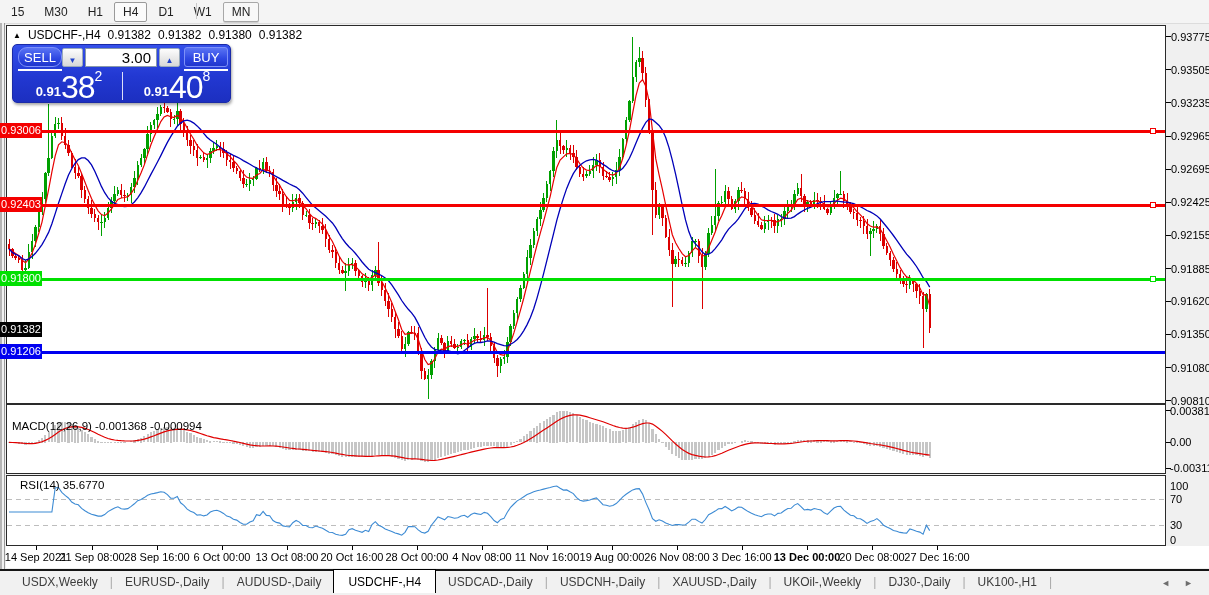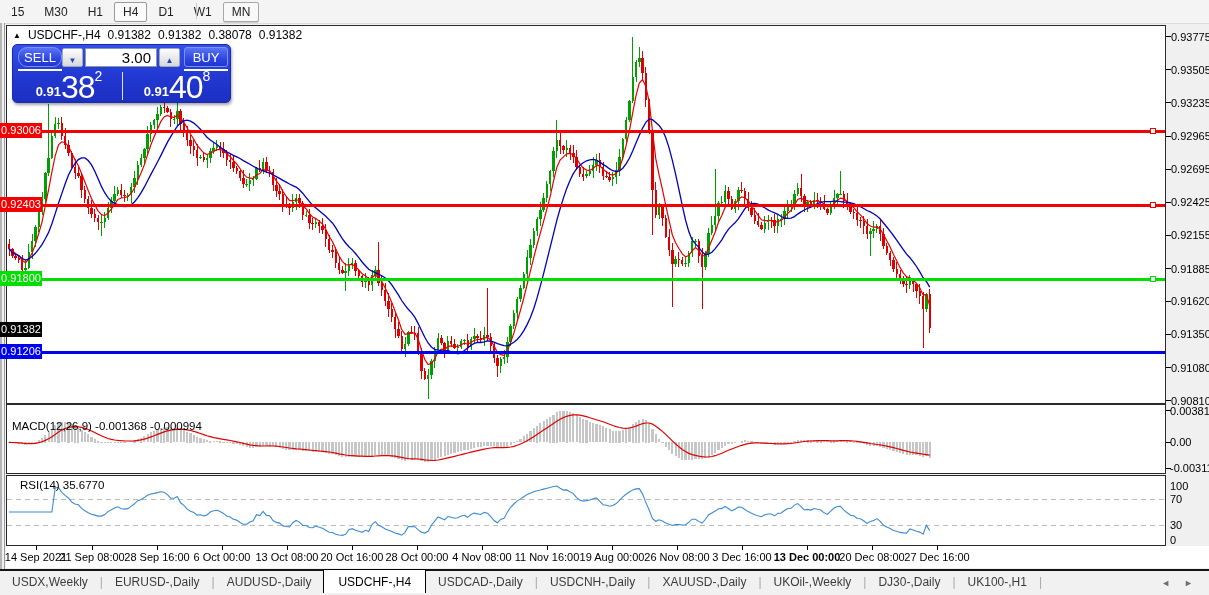--- a/index.html
+++ b/index.html
@@ -56,21 +56,21 @@
   .tp-bid,.tp-ask{position:absolute;top:25px;width:104px;height:32px;display:flex;align-items:flex-end;justify-content:center;color:#fff;}
   .tp-bid{left:4px;}
   .tp-ask{left:112px;}
   .tp-small{font-size:13px;font-weight:bold;margin-bottom:3px;}
   .tp-big{font-size:32px;line-height:30px;letter-spacing:-1px;}
   .tp-sup{font-size:14px;align-self:flex-start;margin-top:-2px;}
   .tp-divider{position:absolute;left:109px;top:27px;width:1px;height:28px;background:rgba(255,255,255,.85);}
 
   
   .tabbar{position:absolute;left:0;top:569px;width:1209px;height:26px;background:#f1f1f1;border-top:2px solid #151515;box-sizing:border-box;}
-  #tab-row{display:flex;align-items:flex-start;font-size:12px;color:#3c3c3c;}
+  #tab-row{display:flex;align-items:flex-start;padding-left:10px;font-size:12px;color:#3c3c3c;}
   .tab{padding:4px 12px 3px;white-space:nowrap;cursor:default;}
   .tab.active{background:#fff;border:1px solid #000;border-bottom:none;margin-top:-2px;padding:5px 14px 4px;color:#000;}
   .tab-div{padding:4px 0 3px;color:#a8a8a8;}
   .tab-arrows{position:absolute;right:16px;top:7px;display:flex;gap:14px;color:#6e6e6e;font-size:9px;}
   .tab-arrows span{cursor:default;}
 </style>
 </head>
 <body>
 
 <div class="screen">
@@ -1039,21 +1039,21 @@
       <div class="badge" style="left: 0px; top: 271px; background: rgb(0, 224, 0);">0.91800</div>
       <div class="badge" style="left: 0px; top: 344px; background: rgb(0, 0, 240);">0.91206</div>
       <div class="badge" style="left: 0px; top: 322px; background: rgb(0, 0, 0);">0.91382</div>
     </div>
 
   <div class="chart-header">
     <span class="hdr-tri">▲</span>
     <span>USDCHF-,H4</span>
     <span>0.91382</span>
     <span>0.91382</span>
-    <span>0.38078</span>
+    <span>0.91380</span>
     <span>0.91382</span>
   </div>
 
   <div class="trade-panel">
     <div class="tp-btn tp-sell">SELL</div>
     <div class="tp-spin tp-down"><span>▼</span></div>
     <input class="tp-vol" value="3.00" style="">
     <div class="tp-spin tp-up"><span>▲</span></div>
     <div class="tp-btn tp-buy">BUY</div>
     <div class="tp-underline tp-ul-sell"></div>

